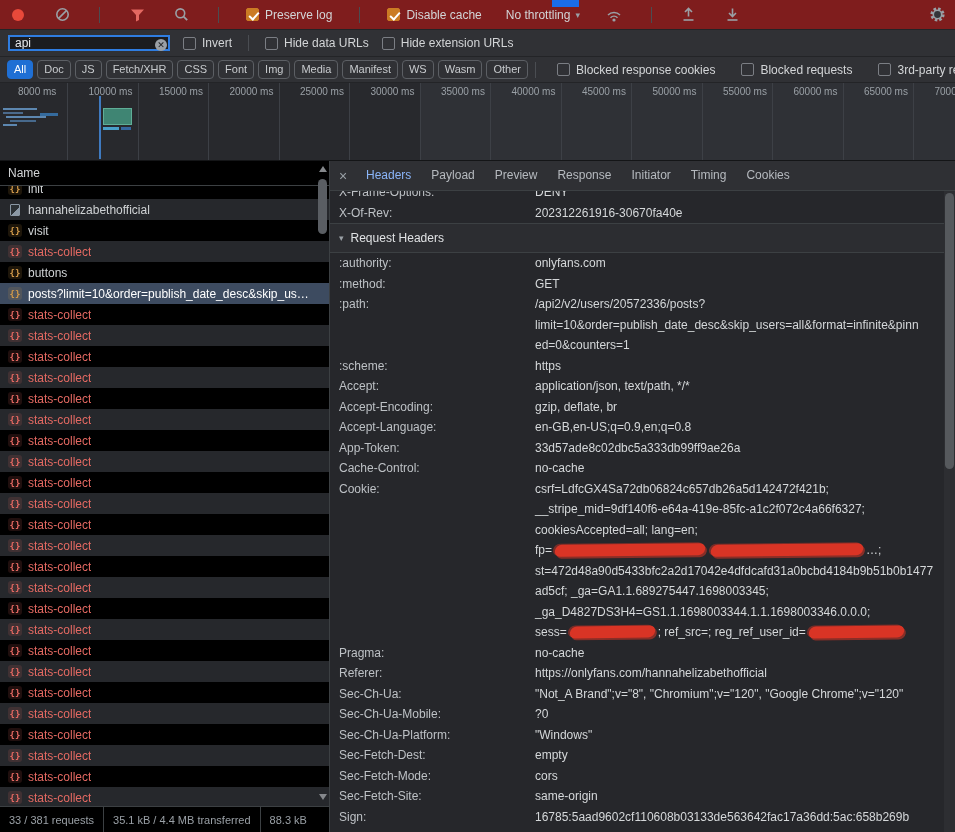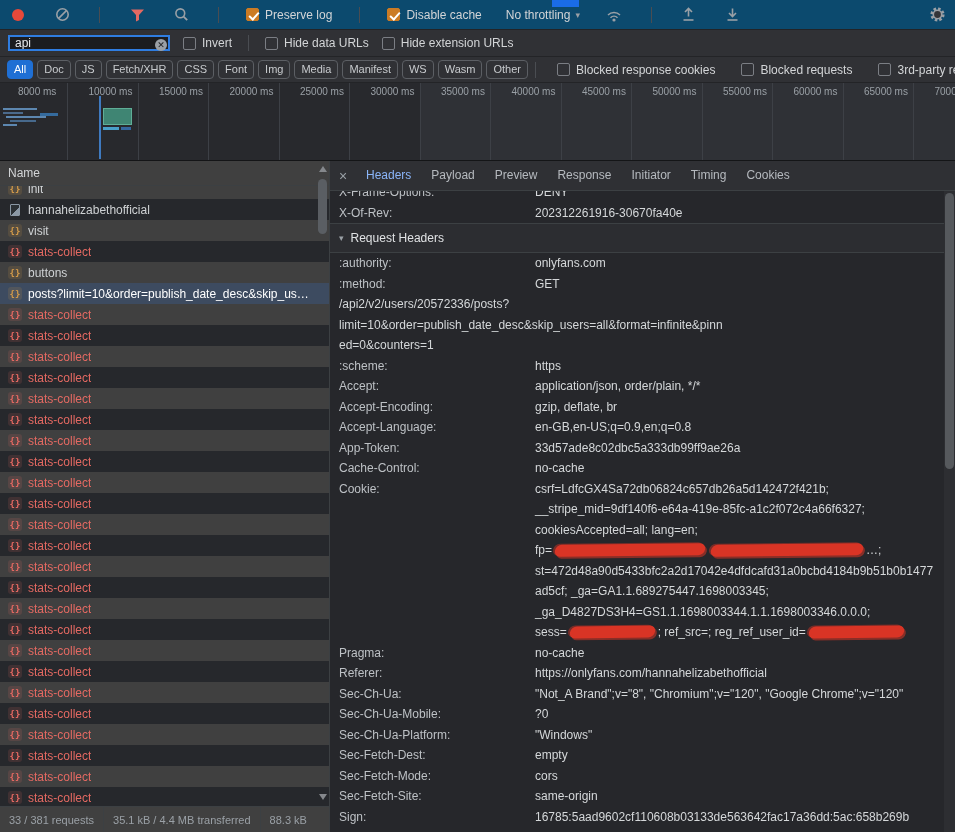--- a/index.html
+++ b/index.html
@@ -2,21 +2,21 @@
 <html><head>
 <meta charset="utf-8">
 <style>
   * { box-sizing: border-box; }
   html,body { margin:0; padding:0; width:955px; height:832px; overflow:hidden;
     background:#202124; color:#dadce0;
     font-family:"Liberation Sans","DejaVu Sans",sans-serif; font-size:12px; }
 
   
   .toolbar { position:relative; display:flex; align-items:center; height:30px;
-    background:#0c4a6e; border-bottom:1px solid #232427; padding:0 8px; gap:24px; }
+    background:#7f1d1d; border-bottom:1px solid #232427; padding:0 8px; gap:24px; }
   .tbtn { display:inline-flex; align-items:center; justify-content:center;
     width:20px; height:20px; flex:none; }
   .vsep { width:1px; height:16px; background:#4a4d52; margin:0 3px; flex:none; }
   .check { display:inline-flex; align-items:center; gap:6px; color:#d3d5d7; white-space:nowrap; }
   .box { width:13px; height:13px; border:1px solid #7b7e84; border-radius:2px; position:relative; flex:none; background:transparent; }
   .box.on { background:#cb7b24; border-color:#cb7b24; }
   .box.on::after { content:""; position:absolute; left:3.5px; top:0.5px; width:4px; height:8px;
     border:solid #fff; border-width:0 2px 2px 0; transform:rotate(42deg); }
   .drop { display:inline-flex; align-items:center; gap:5px; color:#d3d5d7; white-space:nowrap; }
   .caret { font-size:9px; color:#9aa0a6; }
@@ -44,21 +44,21 @@
   .overview { position:relative; height:78px; background:#28292d; border-bottom:1px solid #141517; overflow:hidden; }
   .ov-late { position:absolute; left:420px; right:0; top:0; bottom:0; background:#2f3136; }
   .ov-grid { position:absolute; left:67px; right:0; top:0; bottom:0;
     background-image:repeating-linear-gradient(to right,#3d4046 0 1px,transparent 1px 70.5px); }
   .ov-label { position:absolute; top:3px; font-size:10px; color:#9aa0a6; white-space:nowrap; }
   .wf { position:absolute; }
 
   
   .main { display:flex; height:671px; }
   .left { width:330px; min-width:330px; border-right:1px solid #3c4043; display:flex;
-    flex-direction:column; background:#404040; position:relative; }
+    flex-direction:column; background:#000000; position:relative; }
   .name-header { height:25px; line-height:24px; padding:0 8px; border-bottom:1px solid #3c4043;
     color:#d3d5d7; flex:none; }
   .req-list { flex:1; overflow:hidden; }
   .req { height:21px; display:flex; align-items:center; gap:6px; padding:0 14px 0 8px;
     color:#cfd2d4; white-space:nowrap; }
   .req:nth-child(even) { background:#26282c; }
   .req .lbl { overflow:hidden; text-overflow:ellipsis; }
   .req.err { color:#e46962; }
   .req.sel { background:#3d4b60; color:#fff; }
   .req.clip { margin-top:-8px; }
@@ -444,36 +444,37 @@
               <div class="hline">onlyfans.com</div>
             </span>
           </div>
           <div class="hrow">
             <span class="hname">:method:</span>
             <span class="hval">
               <div class="hline">GET</div>
             </span>
           </div>
           <div class="hrow">
+            <span class="hname">:path:</span>
             <span class="hval">
               <div class="hline">/api2/v2/users/20572336/posts?</div>
               <div class="hline">limit=10&amp;order=publish_date_desc&amp;skip_users=all&amp;format=infinite&amp;pinn</div>
               <div class="hline">ed=0&amp;counters=1</div>
             </span>
           </div>
           <div class="hrow">
             <span class="hname">:scheme:</span>
             <span class="hval">
               <div class="hline">https</div>
             </span>
           </div>
           <div class="hrow">
             <span class="hname">Accept:</span>
             <span class="hval">
-              <div class="hline">application/json, order/plain, */*</div>
+              <div class="hline">application/json, text/path, */*</div>
             </span>
           </div>
           <div class="hrow">
             <span class="hname">Accept-Encoding:</span>
             <span class="hval">
               <div class="hline">gzip, deflate, br</div>
             </span>
           </div>
           <div class="hrow">
             <span class="hname">Accept-Language:</span>

